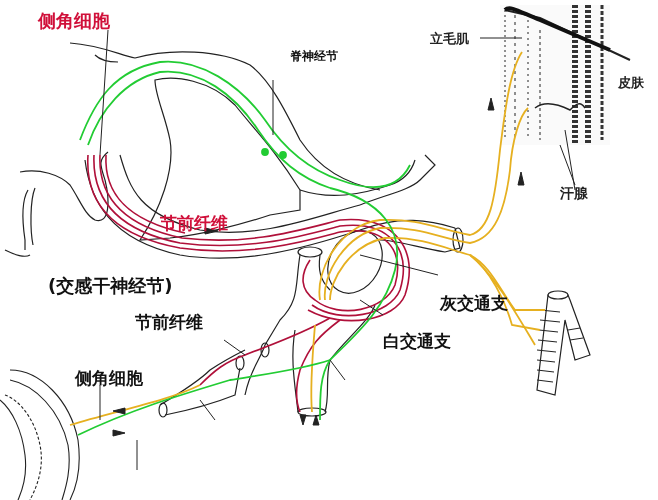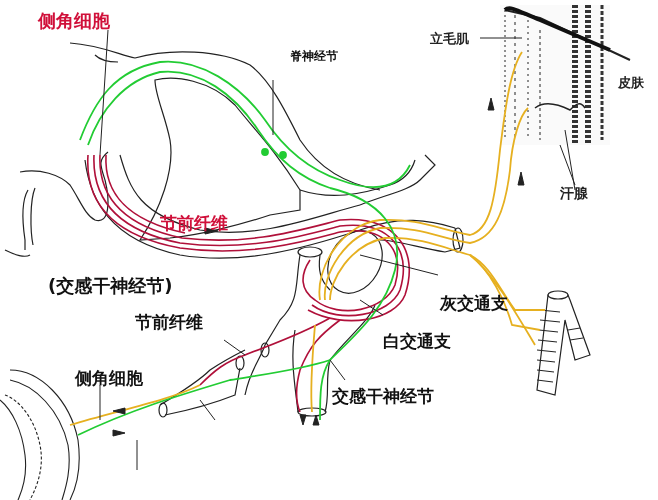--- a/index.html
+++ b/index.html
@@ -138,14 +138,13 @@
 <div class="lbl" style="left:245px; top:50px; font-size:12px;margin-left:45px;">脊神经节</div>
 <div class="lbl thin" style="left:430px; top:32px; font-size:13px;">立毛肌</div>
 <div class="lbl thin" style="left:618px; top:76px; font-size:13px;">皮肤</div>
 <div class="lbl thin" style="left:560px; top:186px; font-size:14px;">汗腺</div>
 <div class="lbl red" style="left:160px; top:215px; font-size:17px;">节前纤维</div>
 <div class="lbl" style="left:48px; top:277px; font-size:18px;">(交感干神经节)</div>
 <div class="lbl" style="left:405px; top:295px; font-size:17px;margin-left:35px;">灰交通支</div>
 <div class="lbl" style="left:383px; top:333px; font-size:17px;">白交通支</div>
 <div class="lbl" style="left:135px; top:314px; font-size:17px;">节前纤维</div>
 <div class="lbl" style="left:75px; top:370px; font-size:17px;">侧角细胞</div>
-<div class="lbl" style="left:332px; top:388px; font-size:17px;">交感干神经节</div>
 </div>
 
 </body></html>

